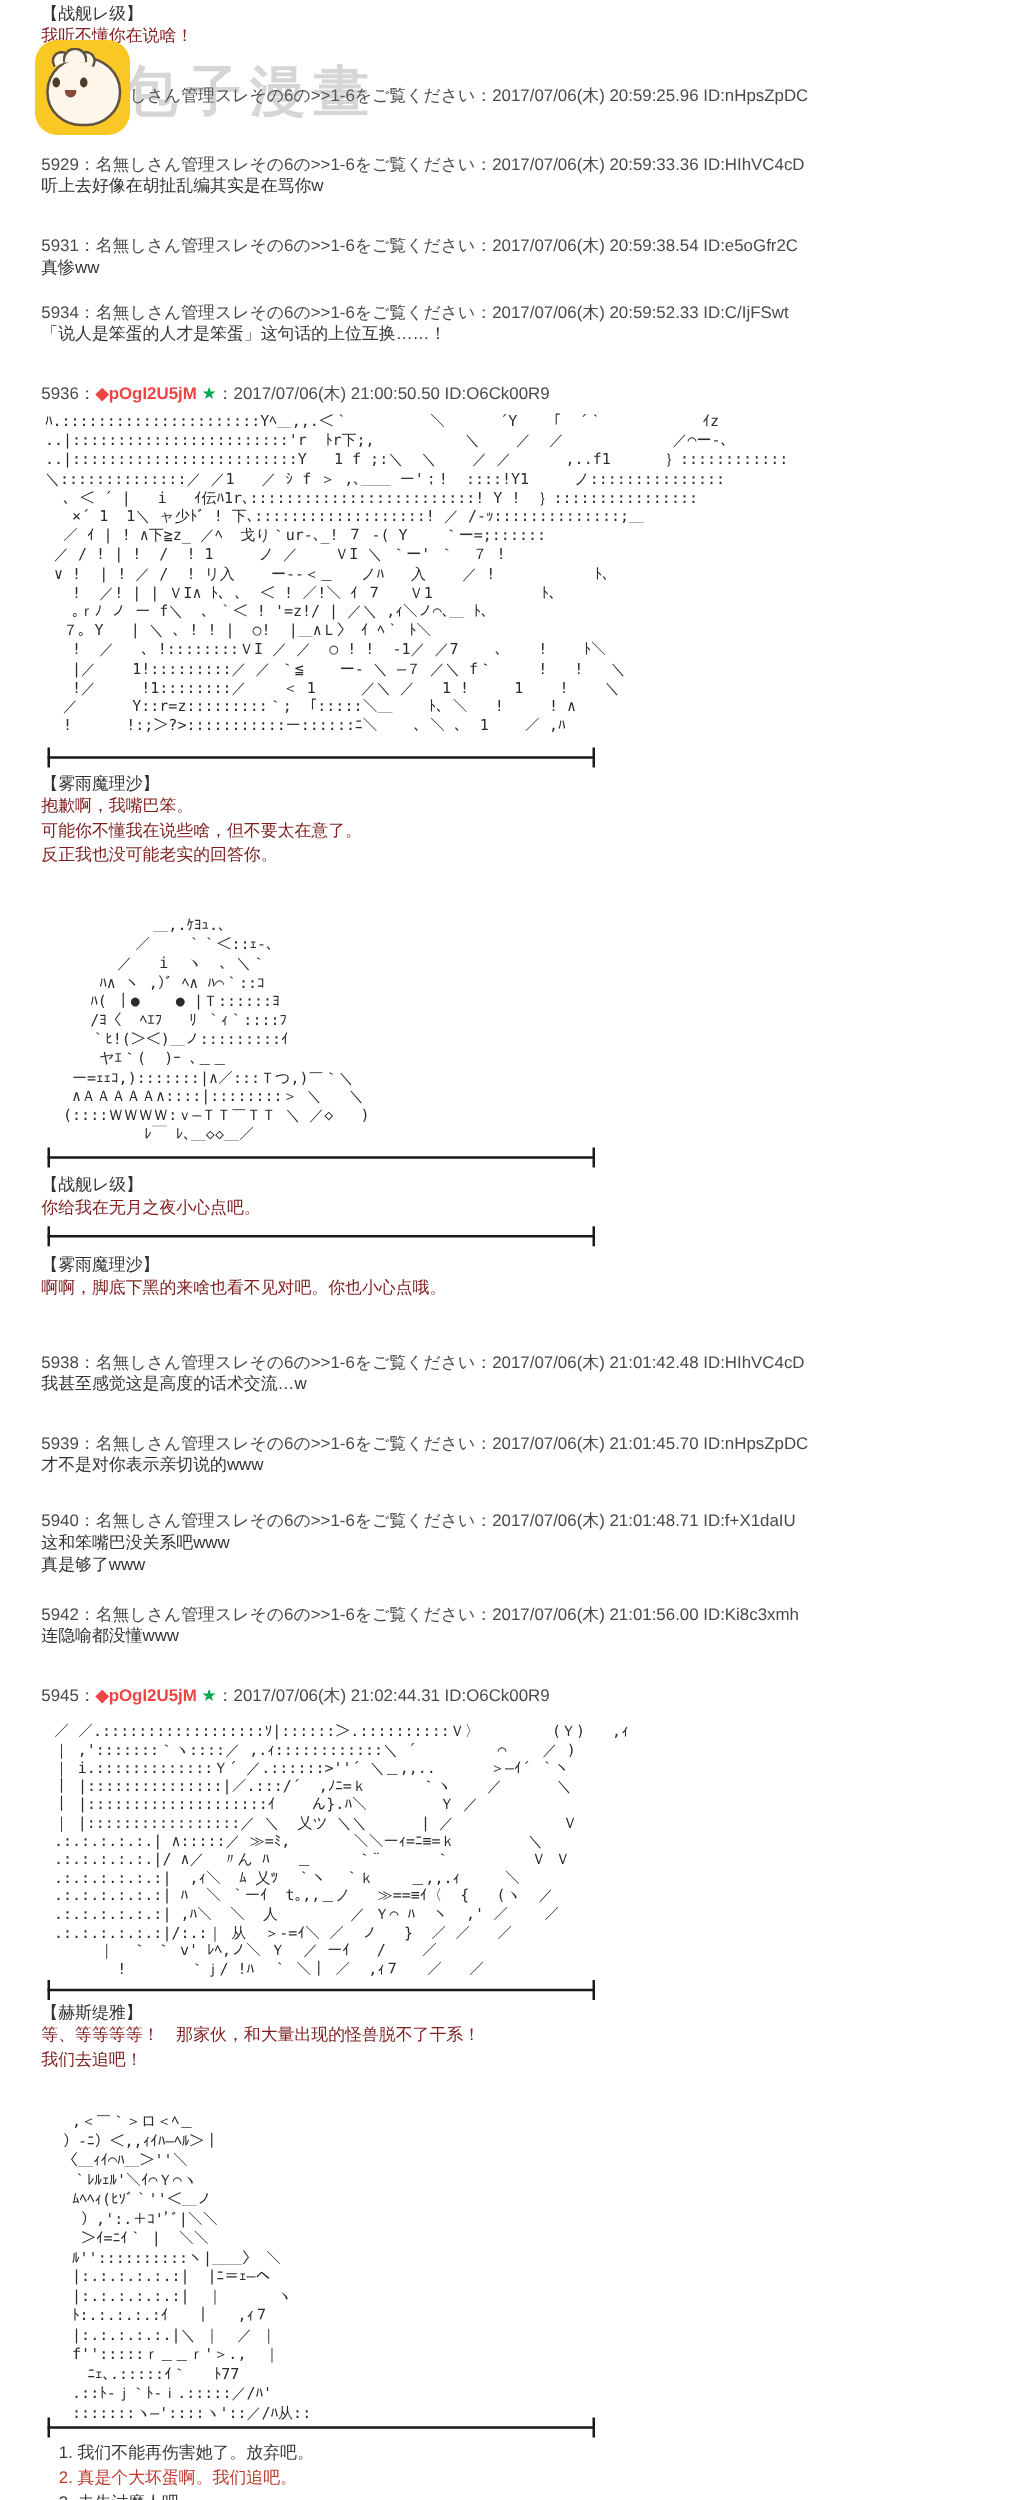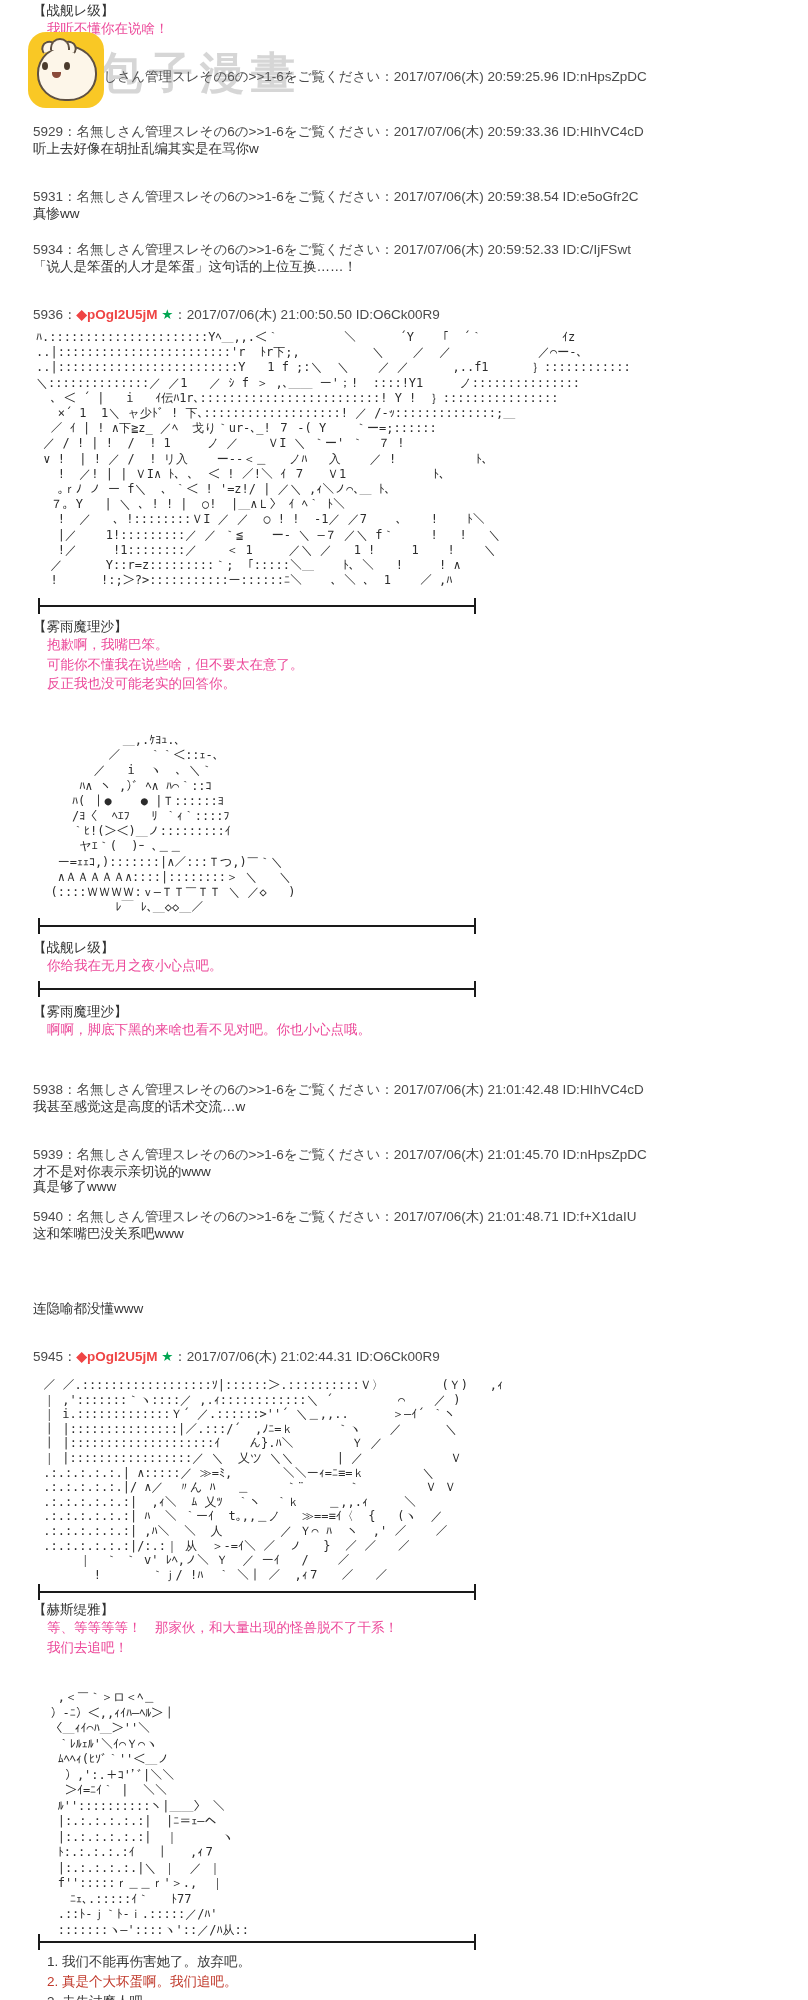--- a/index.html
+++ b/index.html
@@ -8,21 +8,21 @@
     background:#ffffff;font-family:"Liberation Sans",sans-serif;
     color:#3a3a3a;font-size:13.5px;
   }
   .abs{position:absolute;white-space:nowrap;}
   .post-header{left:33px;color:#4a4a4a;}
   .post-body{left:33px;color:#333333;}
   .trip{color:#ef4444;font-weight:bold;}
   .star{color:#00a651;}
   .dialog{position:absolute;left:33px;}
   .dialog .speaker{line-height:17px;color:#333;}
-  .dialog .line{margin-left:14px;line-height:19.5px;color:#ec4899;}
+  .dialog .line{line-height:19.5px;color:#7f1d1d;}
   .aa{
     position:absolute;left:36px;white-space:pre;
     font-family:"DejaVu Sans Mono",monospace;
     font-size:12px;line-height:15.2px;color:#2b2b2b;
   }
   .rule{
     position:absolute;left:38px;width:438px;height:2px;background:#1a1a1a;
   }
   .rule::before,.rule::after{
     content:"";position:absolute;top:-7px;width:2px;height:16px;background:#1a1a1a;
@@ -152,22 +152,23 @@
   </div>
 
   <div class="abs post-header" style="top:1081px">5938：名無しさん管理スレその6の&gt;&gt;1-6をご覧ください：2017/07/06(木) 21:01:42.48 ID:HIhVC4cD</div>
   <div class="abs post-body" style="top:1098px">我甚至感觉这是高度的话术交流…w</div>
 
   <div class="abs post-header" style="top:1146px">5939：名無しさん管理スレその6の&gt;&gt;1-6をご覧ください：2017/07/06(木) 21:01:45.70 ID:nHpsZpDC</div>
   <div class="abs post-body" style="top:1163px">才不是对你表示亲切说的www</div>
 
   <div class="abs post-header" style="top:1208px">5940：名無しさん管理スレその6の&gt;&gt;1-6をご覧ください：2017/07/06(木) 21:01:48.71 ID:f+X1daIU</div>
   <div class="abs post-body" style="top:1225px">这和笨嘴巴没关系吧www</div>
-  <div class="abs post-body" style="top:1178px">真是够了www</div>
-
+  <div class="abs post-body" style="top:1243px">真是够了www</div>
+
+  <div class="abs post-header" style="top:1283px">5942：名無しさん管理スレその6の&gt;&gt;1-6をご覧ください：2017/07/06(木) 21:01:56.00 ID:Ki8c3xmh</div>
   <div class="abs post-body" style="top:1300px">连隐喻都没懂www</div>
 
   <div class="abs post-header" style="top:1348px">
     <span>5945：</span><span class="trip">◆pOgI2U5jM</span> <span class="star">★</span><span>：2017/07/06(木) 21:02:44.31 ID:O6Ck00R9</span>
   </div>
 
   <div class="aa" style="top:1378px;line-height:14.6px"> ／ ／.::::::::::::::::::ｿ|::::::＞.::::::::::Ｖ〉        (Ｙ)   ,ｨ
  ｜ ,':::::::｀ヽ::::／ ,.ｨ::::::::::::＼ ´         ⌒    ／ )
  ｜ i.:::::::::::::Ｙ´ ／.::::::&gt;''´ ＼＿,,..      ＞―ｲ´ ｀ヽ
  ｜ |:::::::::::::::|／.:::/´  ,ﾉﾆ=ｋ      ｀ヽ    ／      ＼

